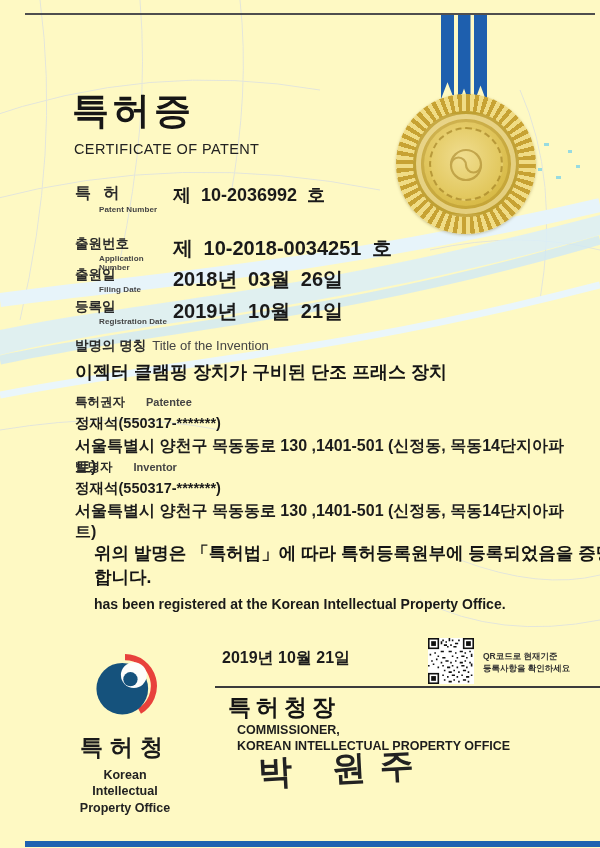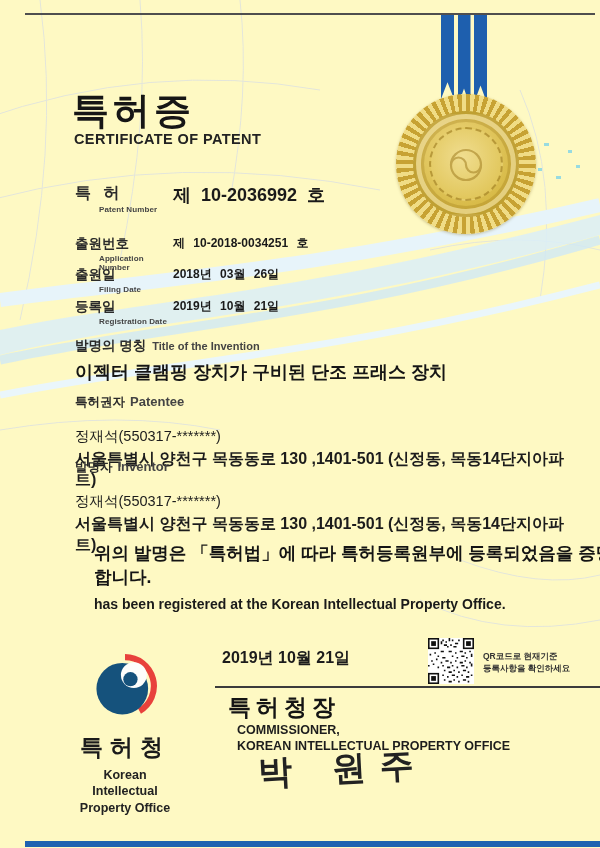--- a/index.html
+++ b/index.html
@@ -33,42 +33,42 @@
   }
   .medal .disc{
     position:absolute;inset:33px;border-radius:50%;
     background:radial-gradient(circle at 45% 40%,#f0dd8f,#dcbf4a);
     border:2px dashed rgba(140,105,15,.5);
   }
   .medal svg{position:absolute;left:50px;top:52px;}
 
   
   .title-ko{position:absolute;left:72px;top:86px;font-size:37px;font-weight:800;letter-spacing:4px;color:#161616;}
-  .title-en{position:absolute;left:74px;top:131px;font-size:14.5px;font-weight:700;letter-spacing:.4px;color:#222;}
+  .title-en{position:absolute;left:74px;top:141px;font-size:14.5px;font-weight:400;letter-spacing:.4px;color:#222;}
 
   
   .field{position:absolute;left:75px;width:470px;display:grid;grid-template-columns:98px 1fr;}
   .field .lbl{font-size:13.5px;font-weight:800;color:#2a2a2a;}
   .field .lbl .en{display:block;font-size:8px;font-weight:700;color:#444;margin-top:1px;letter-spacing:.1px;padding-left:24px;}
-  .field .val{font-size:12px;font-weight:800;color:#1a1a1a;word-spacing:5px;}
+  .field .val{font-size:20px;font-weight:800;color:#1a1a1a;word-spacing:5px;}
   .f-patent{top:183px;} .f-patent .lbl{font-size:16px;letter-spacing:4px;} .f-patent .val{font-size:18px;}
   .f-app{top:235px;} .f-file{top:266px;} .f-reg{top:298px;}
 
   
   .invention{position:absolute;left:75px;top:337px;width:480px;}
   .inv-lbl{font-size:13.5px;font-weight:800;color:#2a2a2a;}
-  .inv-lbl .en{font-size:11px;font-weight:700;color:#444;margin-left:6px;}
+  .inv-lbl .en{font-size:13px;font-weight:400;color:#444;margin-left:6px;}
   .inv-title{margin-top:5px;font-size:18px;font-weight:800;color:#151515;}
 
   
   .party{position:absolute;left:75px;width:490px;}
   .p-patentee{top:394px;} .p-inventor{top:459px;}
   .party .plbl{font-size:12.5px;font-weight:800;color:#2a2a2a;}
-  .party .plbl .en{font-size:13px;font-weight:700;color:#444;margin-left:5px;}
-  .party .pname{margin-top:16px;font-size:14.5px;font-weight:400;}
+  .party .plbl .en{font-size:11px;font-weight:700;color:#444;margin-left:21px;}
+  .party .pname{margin-top:3px;font-size:14.5px;font-weight:700;}
   .party .paddr{margin-top:3px;font-size:16px;font-weight:800;}
 
   
   .statement{position:absolute;left:60px;top:541px;width:525px;margin-left:34px;}
   .st-ko{font-size:17.5px;font-weight:800;color:#141414;}
   .st-en{margin-top:6px;font-size:14px;font-weight:800;line-height:1.32;color:#1a1a1a;}
 
   
   .issue-date{position:absolute;left:222px;top:648px;font-size:16px;font-weight:700;}
   .qr{position:absolute;left:428px;top:638px;width:46px;height:46px;}

